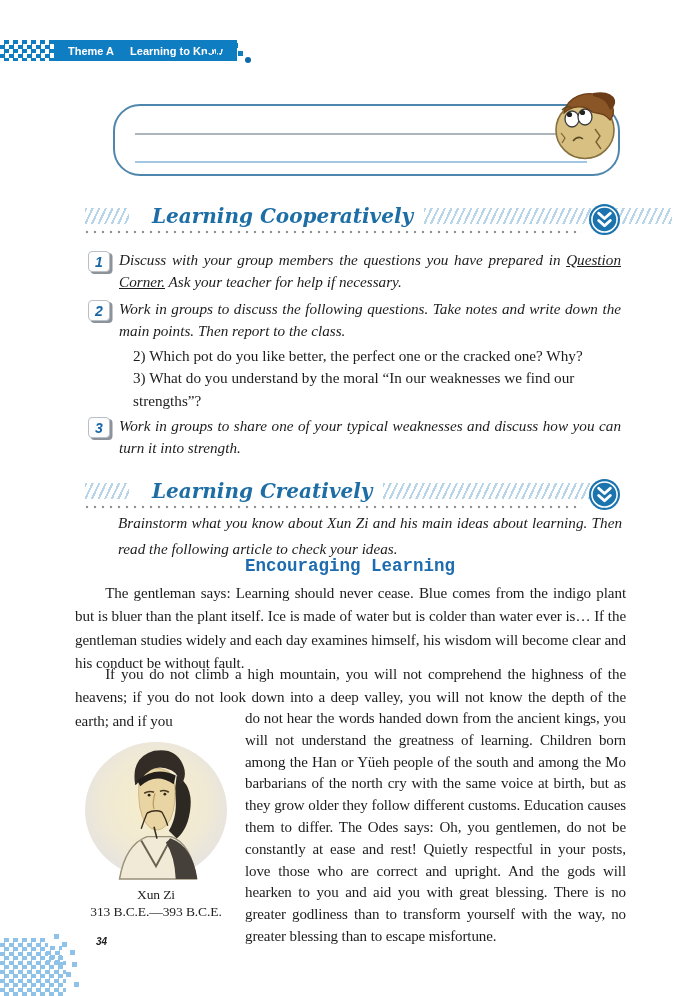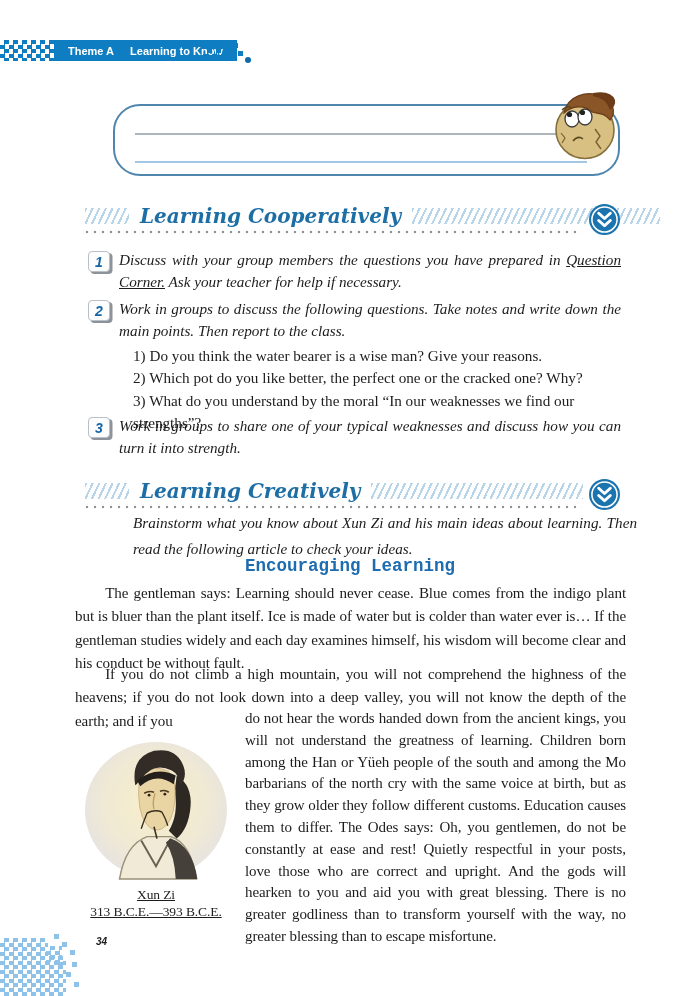--- a/index.html
+++ b/index.html
@@ -29,21 +29,21 @@
   .pot-icon{position:absolute;left:551px;top:87px;width:72px;height:74px;}
 
   
   .section-heading{position:absolute;left:85px;display:flex;align-items:center;gap:11px;height:28px;}
   .hatch{display:inline-block;height:16px;
          background:repeating-linear-gradient(115deg,#b7d4e9 0 2px,transparent 2px 6px);}
   .hatch.sm{width:44px;}
   .hatch.lg1{width:248px;}
   .hatch.lg2{width:212px;}
   .section-title{font-family:"DejaVu Serif",serif;font-style:italic;font-weight:bold;
-                 font-size:20px;color:#1e6ea6;white-space:nowrap;}
+                 font-size:20px;color:#1e6ea6;white-space:nowrap;margin-left:12px;}
   .dotted-rule{position:absolute;left:85px;width:497px;height:4px;
                background-image:radial-gradient(circle at 2px 2px,#8d9297 1.3px,transparent 1.6px);
                background-size:8px 4px;background-repeat:repeat-x;}
   .chev-btn{position:absolute;left:589px;width:31px;height:31px;padding:0;border:none;
             background:transparent;cursor:pointer;}
   .chev-btn svg{display:block;}
 
   
   .activity{position:absolute;left:88px;width:533px;}
   .badge{position:absolute;left:0;top:2px;width:20px;height:19px;background:#fdfdfd;
@@ -51,29 +51,29 @@
          display:flex;align-items:center;justify-content:center;
          font-family:"Liberation Sans",sans-serif;font-weight:bold;font-style:italic;
          font-size:14px;color:#1565a8;}
   .act-text{margin-left:31px;font-style:italic;font-size:15.2px;line-height:22px;
             text-align:justify;}
   .u-ref{text-decoration:underline;}
   .questions{position:absolute;left:133px;width:492px;font-size:15.2px;line-height:22.4px;}
 
   
   .brainstorm{position:absolute;left:118px;width:504px;font-style:italic;font-size:15.2px;
-              line-height:26px;text-align:justify;margin-left:15px;}
+              line-height:26px;text-align:justify;}
   .article-title{position:absolute;left:0;width:700px;text-align:center;
                  font-weight:bold;font-size:17.5px;color:#1d6cb0;}
   .para{position:absolute;left:75px;width:551px;font-size:15.1px;line-height:23.3px;
         text-align:justify;letter-spacing:-0.1px;}
   .para.indent{text-indent:2em;}
   .wrap-block{position:absolute;left:75px;top:708px;width:551px;font-size:15px;
               line-height:21.8px;text-align:justify;letter-spacing:-0.1px;}
-  .portrait-fig{float:left;width:162px;min-height:252px;margin-right:8px;text-decoration:underline;}
+  .portrait-fig{float:left;width:162px;min-height:252px;margin-right:8px;}
   .portrait-fig svg{display:block;margin:32px auto 6px auto;}
   .caption{ text-align:center;font-size:13.5px;line-height:17px;color:#222;}
 
   
   .page-num{position:absolute;left:96px;top:936px;font-family:"Liberation Sans",sans-serif;
             font-weight:bold;font-style:italic;font-size:10px;color:#1c1c1c;}
 </style>
 </head>
 <body>
 
@@ -128,21 +128,20 @@
   <div class="activity" style="top:249px;">
     <span class="badge">1</span>
     <div class="act-text"><span>Discuss with your group members the questions you have prepared in </span><span class="u-ref">Question Corner.</span><span> Ask your teacher for help if necessary.</span></div>
   </div>
 
   <div class="activity" style="top:298px;">
     <span class="badge">2</span>
     <div class="act-text">Work in groups to discuss the following questions. Take notes and write down the main points. Then report to the class.</div>
   </div>
   <div class="questions" style="top:345px;">
-    <div>1) Do you think the water bearer is a wise man? Give your reasons.</div>
     <div>2) Which pot do you like better, the perfect one or the cracked one? Why?</div>
     <div>3) What do you understand by the moral “In our weaknesses we find our strengths”?</div>
   </div>
 
   <div class="activity" style="top:415px;">
     <span class="badge">3</span>
     <div class="act-text">Work in groups to share one of your typical weaknesses and discuss how you can turn it into strength.</div>
   </div>
 
   <div class="section-heading" style="top:477px;">

